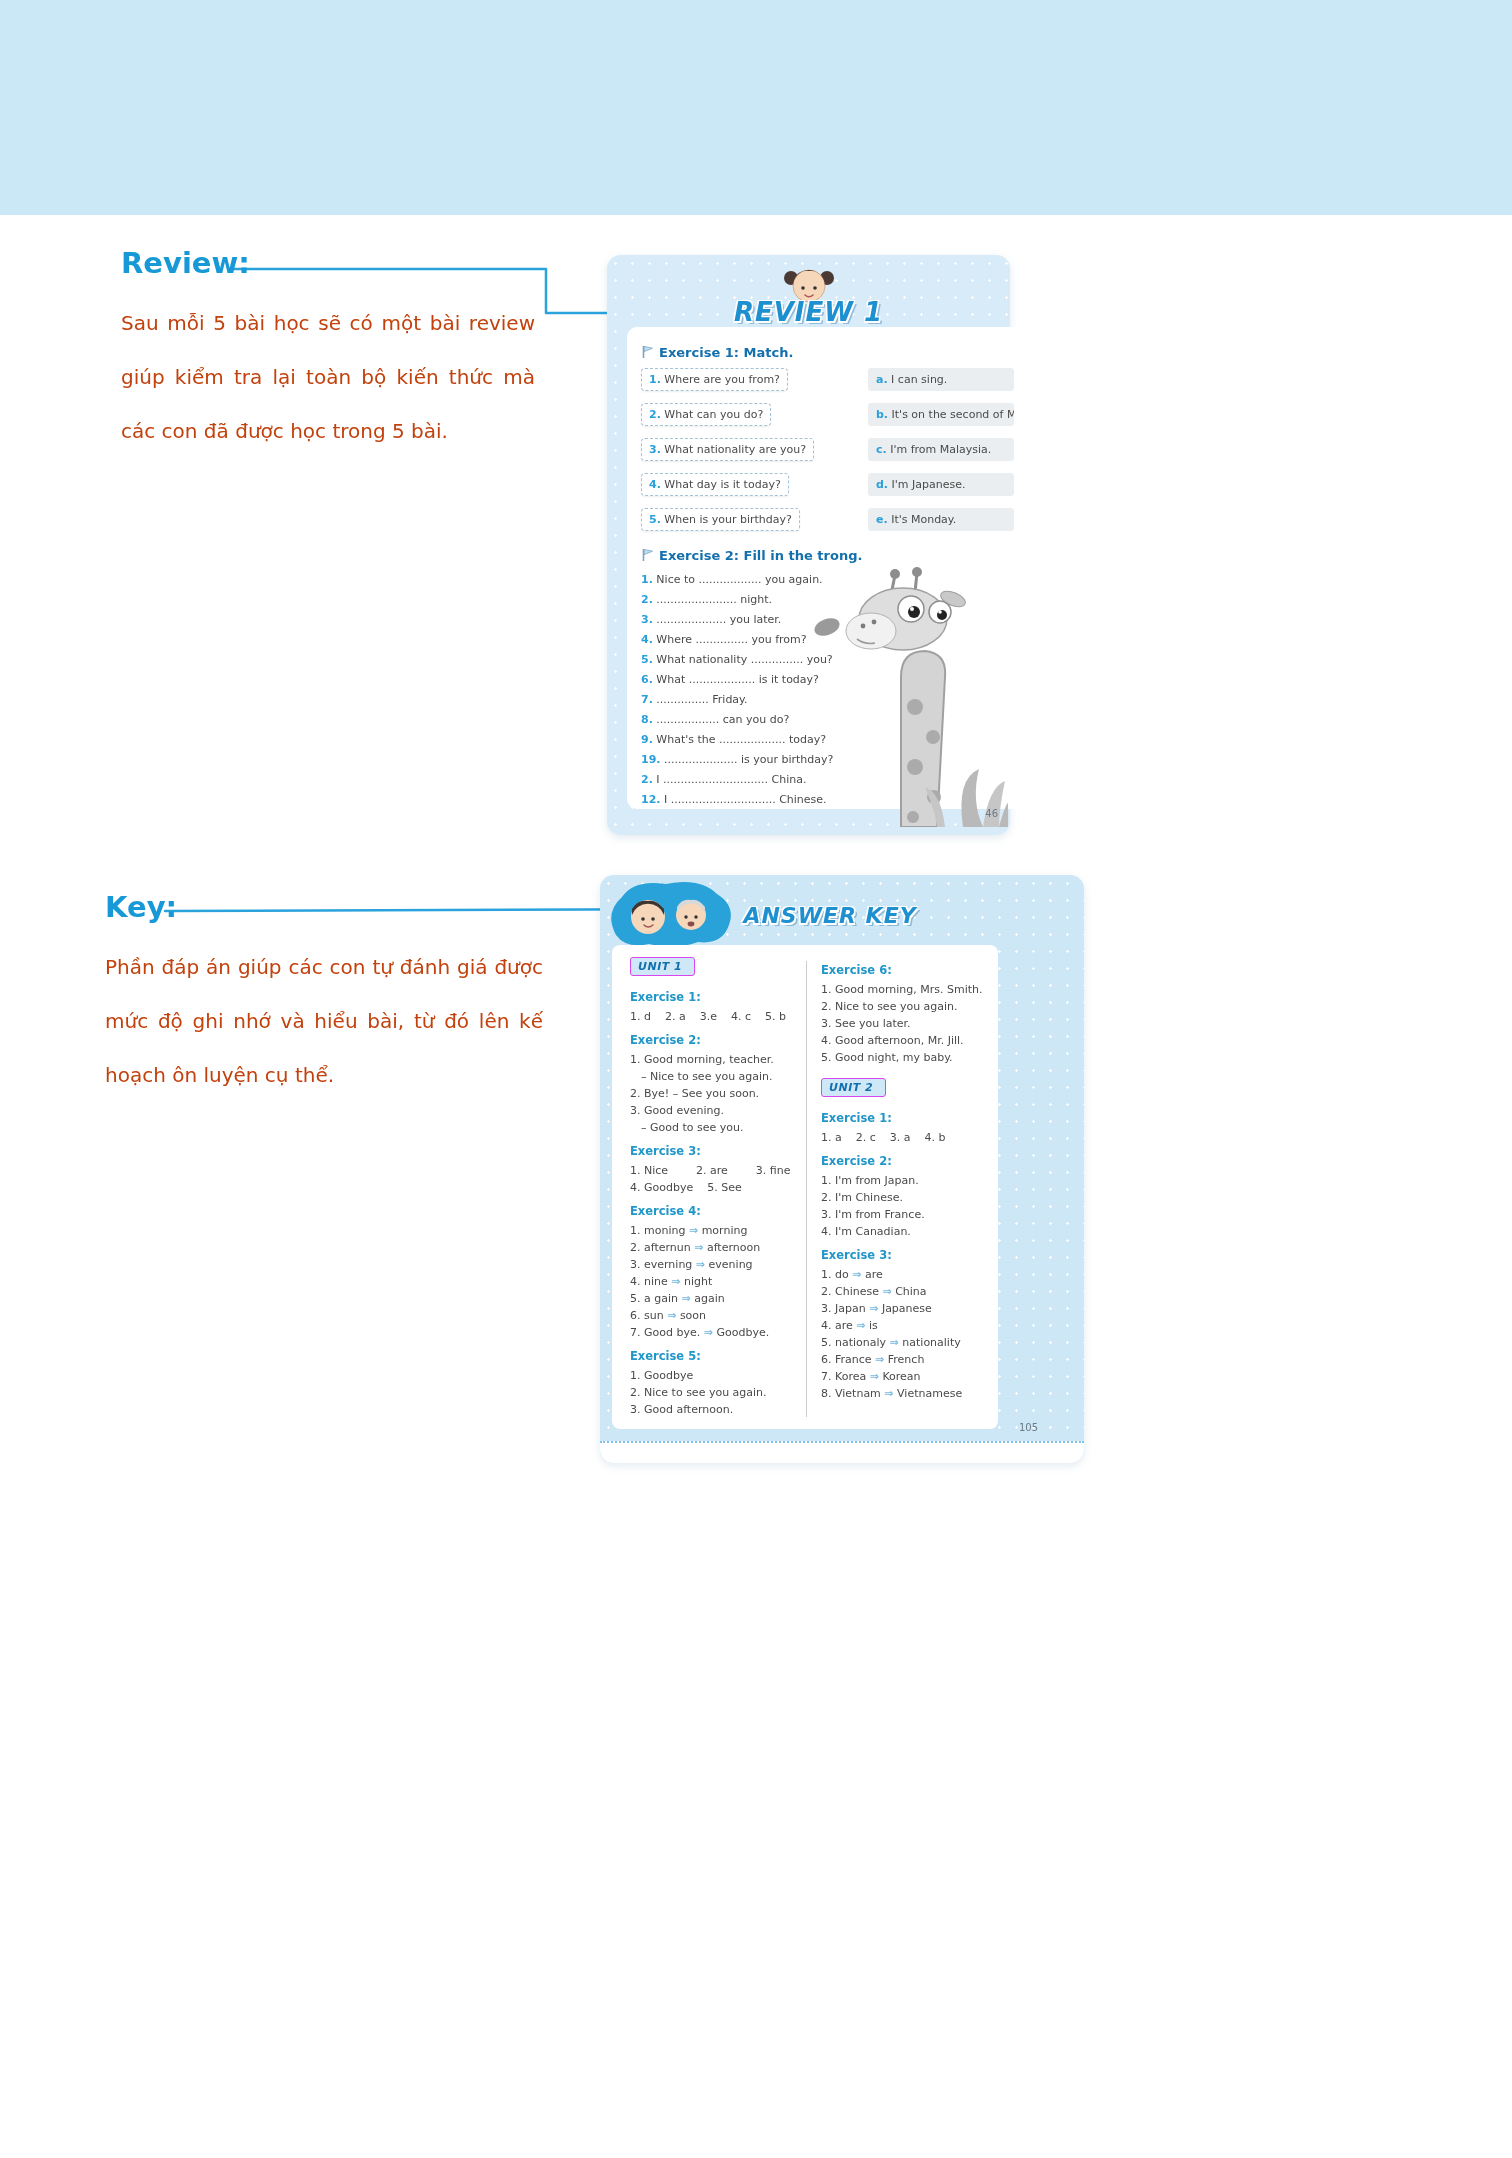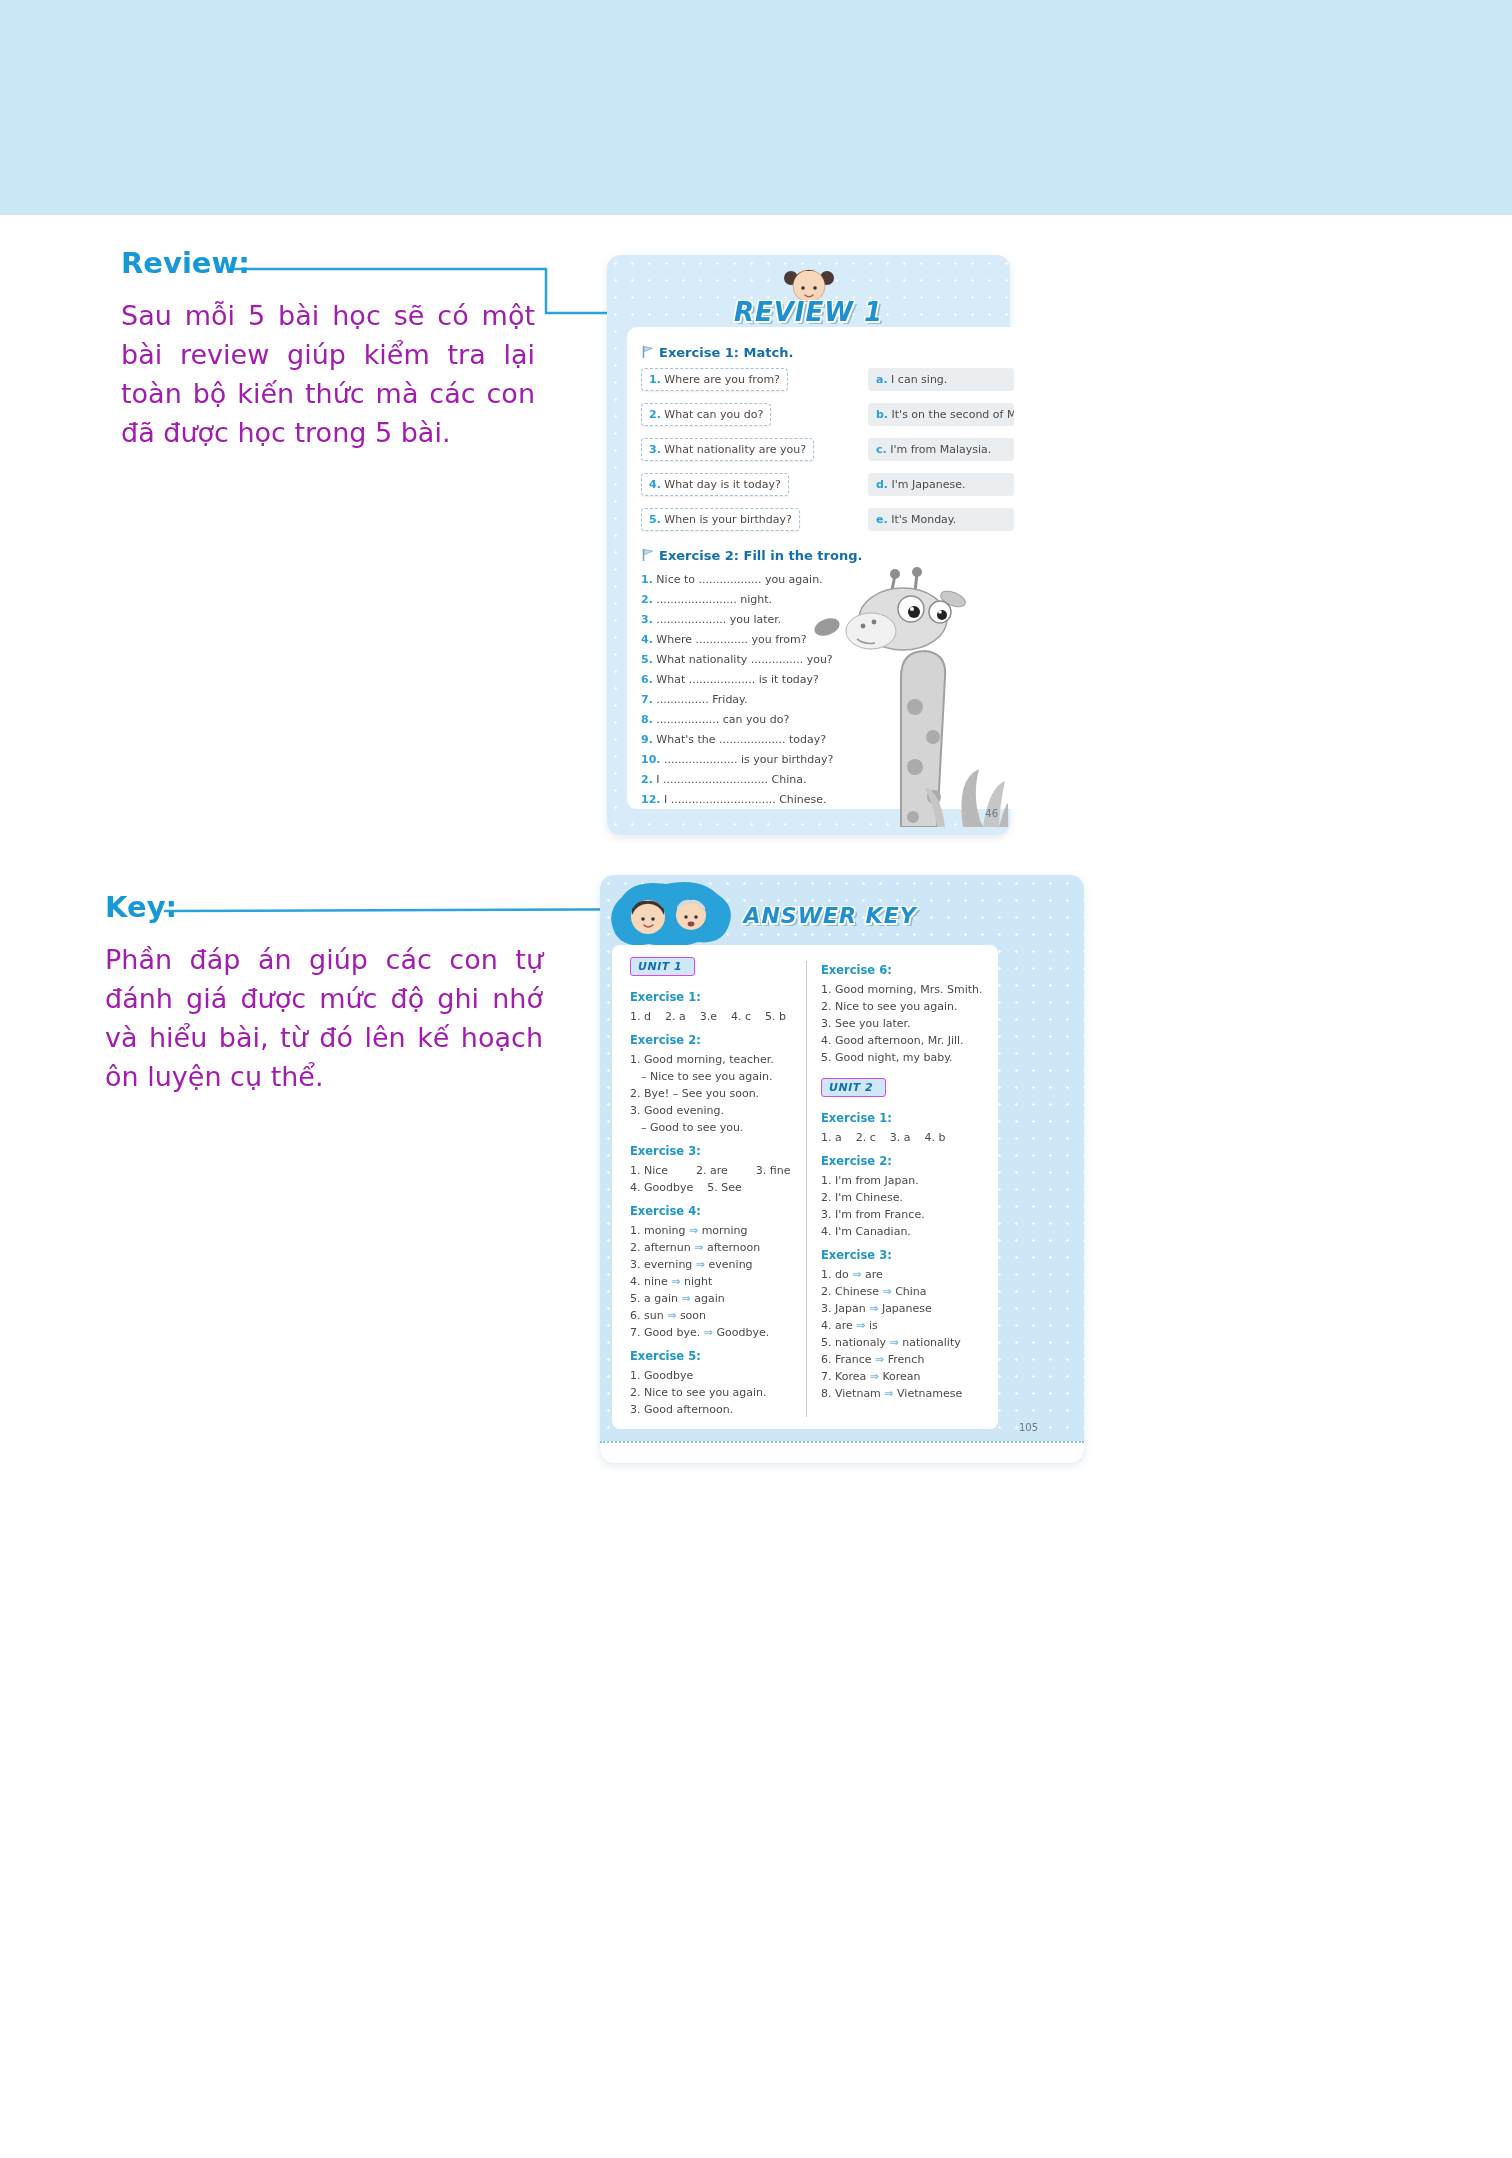--- a/index.html
+++ b/index.html
@@ -5,21 +5,21 @@
   * { margin:0; padding:0; box-sizing:border-box; }
   body { background:#ffffff; font-family:"DejaVu Sans","Liberation Sans",sans-serif; }
   .canvas { position:relative; width:1512px; height:2158px; background:#ffffff; overflow:hidden; }
 
   .top-band { position:absolute; left:0; top:0; width:1512px; height:215px; background:#cbe8f6; }
 
   .callout-overlay { position:absolute; left:0; top:0; width:1512px; height:2158px; pointer-events:none; }
 
   .intro { position:absolute; }
   .intro h2 { font-size:29px; font-weight:bold; color:#1699d6; margin:0 0 16px 0; }
-  .intro p { font-size:27px; line-height:39px; color:#a21caf; text-align:justify; }
+  .intro p { font-size:20px; line-height:54px; color:#c2410c; text-align:justify; }
   .review-intro { left:121px; top:246px; width:414px; }
   .key-intro { left:105px; top:890px; width:438px; }
 
   .book-page {
     position:absolute; border-radius:14px;
     background-color:#d7ebf8;
     background-image: radial-gradient(#ffffff 1.2px, rgba(255,255,255,0) 1.4px);
     background-size: 17px 17px;
     box-shadow: 0 3px 8px rgba(70,120,160,0.15);
   }
@@ -175,21 +175,21 @@
       <div class="fill-items">
           <div class="fill-item"><span class="num">1.</span> Nice to .................. you again.</div>
           <div class="fill-item"><span class="num">2.</span> ....................... night.</div>
           <div class="fill-item"><span class="num">3.</span> .................... you later.</div>
           <div class="fill-item"><span class="num">4.</span> Where ............... you from?</div>
           <div class="fill-item"><span class="num">5.</span> What nationality ............... you?</div>
           <div class="fill-item"><span class="num">6.</span> What ................... is it today?</div>
           <div class="fill-item"><span class="num">7.</span> ............... Friday.</div>
           <div class="fill-item"><span class="num">8.</span> .................. can you do?</div>
           <div class="fill-item"><span class="num">9.</span> What's the ................... today?</div>
-          <div class="fill-item"><span class="num">10.</span> ..................... is your birthday?</div>
+          <div class="fill-item"><span class="num">19.</span> ..................... is your birthday?</div>
           <div class="fill-item"><span class="num">2.</span> I .............................. China.</div>
           <div class="fill-item"><span class="num">12.</span> I .............................. Chinese.</div>
         </div>
     </div>
 
     <div class="giraffe">
       <svg width="195" height="262" viewBox="0 0 195 262">
         <path d="M88,262 L88,112 Q88,86 112,86 Q134,88 132,112 L124,262 Z" fill="#d4d4d4" stroke="#a0a0a0" stroke-width="2"></path>
         <circle cx="102" cy="142" r="8" fill="#ababab"></circle>
         <circle cx="120" cy="172" r="7" fill="#ababab"></circle>

